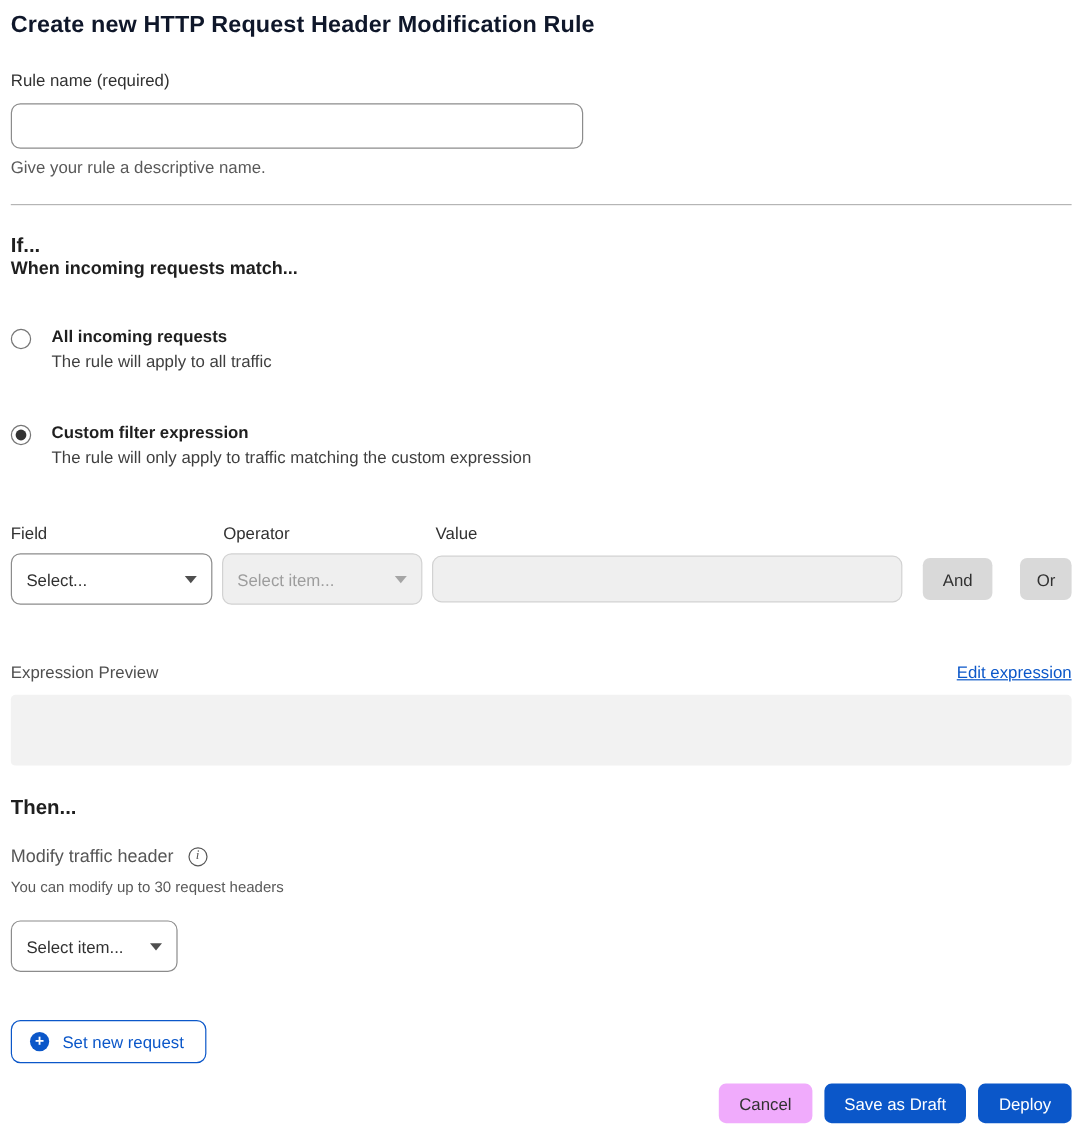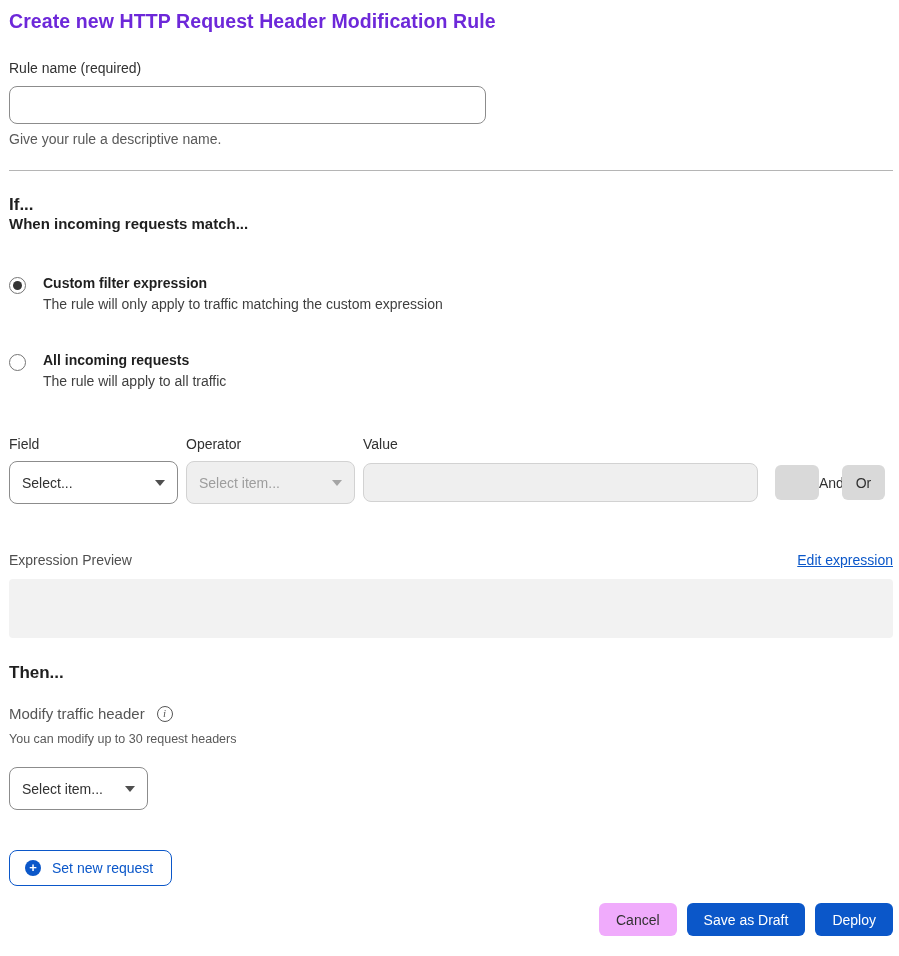--- a/index.html
+++ b/index.html
@@ -8,21 +8,21 @@
     width: 899px; height: 956px;
     font-family: "Liberation Sans", sans-serif;
     color: #313131;
     position: relative;
     overflow: hidden;
   }
   .container { padding: 8px 6px 0 9px; width: 899px; }
 
   
   .page-title {
-    font-size: 19.5px; font-weight: 700; color: #6d28d9;
+    font-size: 19.5px; font-weight: 700; color: #0f172a;
     letter-spacing: .1px; margin-top: 2px;
   }
   .section-heading { font-size: 17px; font-weight: 700; color: #1f1f1f; }
   .sub-heading { font-size: 15px; font-weight: 700; color: #1f1f1f; }
 
   
   .field-label { font-size: 14px; color: #313131; }
   .rule-name-block { margin-top: 26px; }
   .rule-name-input {
     display: block; margin-top: 9px;
@@ -78,21 +78,21 @@
   .operator-select { width: 169px; margin-right: 8px; }
   .value-input {
     width: 395px; height: 39px; border-radius: 8px;
     background: #efefef; border: 1px solid #d2d2d2;
   }
   .gray-btn {
     height: 35px; border: none; border-radius: 6px; background: #d9d9d9;
     color: #313131; font-size: 14px; font-family: inherit; cursor: pointer;
     padding: 0;
   }
-  .and-btn { width: 24px; margin-left: 17px; padding-left: 44px; }
+  .and-btn { width: 59px; margin-left: 17px; }
   .or-btn { width: 43px; margin-left: 23px; }
 
   
   .preview-header {
     display: flex; justify-content: space-between; align-items: flex-end;
     margin-top: 48px; width: 884px;
   }
   .preview-label { font-size: 14px; color: #4f4f4f; }
   .edit-link { font-size: 14px; color: #0b57c9; text-decoration: underline; cursor: pointer; }
   .preview-box {
@@ -155,37 +155,37 @@
     <input class="rule-name-input" type="text" value="" style="">
     <div class="helper-text">Give your rule a descriptive name.</div>
   </div>
 
   <hr class="divider">
 
   
   <div class="section-heading if-heading">If...</div>
   <div class="sub-heading match-heading">When incoming requests match...</div>
 
+  <div class="radio-row first">
+    <span class="radio-circle">
+        <span class="dot"></span>
+      </span>
+    <span class="radio-texts">
+      <div class="radio-label">All incoming requests</div>
+      <div class="radio-desc">The rule will apply to all traffic</div>
+    </span>
+  </div>
+
   <div class="radio-row second">
     <span class="radio-circle checked">
         <span class="dot"></span>
       </span>
     <span class="radio-texts">
       <div class="radio-label">Custom filter expression</div>
       <div class="radio-desc">The rule will only apply to traffic matching the custom expression</div>
-    </span>
-  </div>
-
-  <div class="radio-row first">
-    <span class="radio-circle">
-        <span class="dot"></span>
-      </span>
-    <span class="radio-texts">
-      <div class="radio-label">All incoming requests</div>
-      <div class="radio-desc">The rule will apply to all traffic</div>
     </span>
   </div>
 
   
   <div class="builder-labels">
     <span class="field-label lbl-field">Field</span>
     <span class="field-label lbl-operator">Operator</span>
     <span class="field-label lbl-value">Value</span>
   </div>
 

